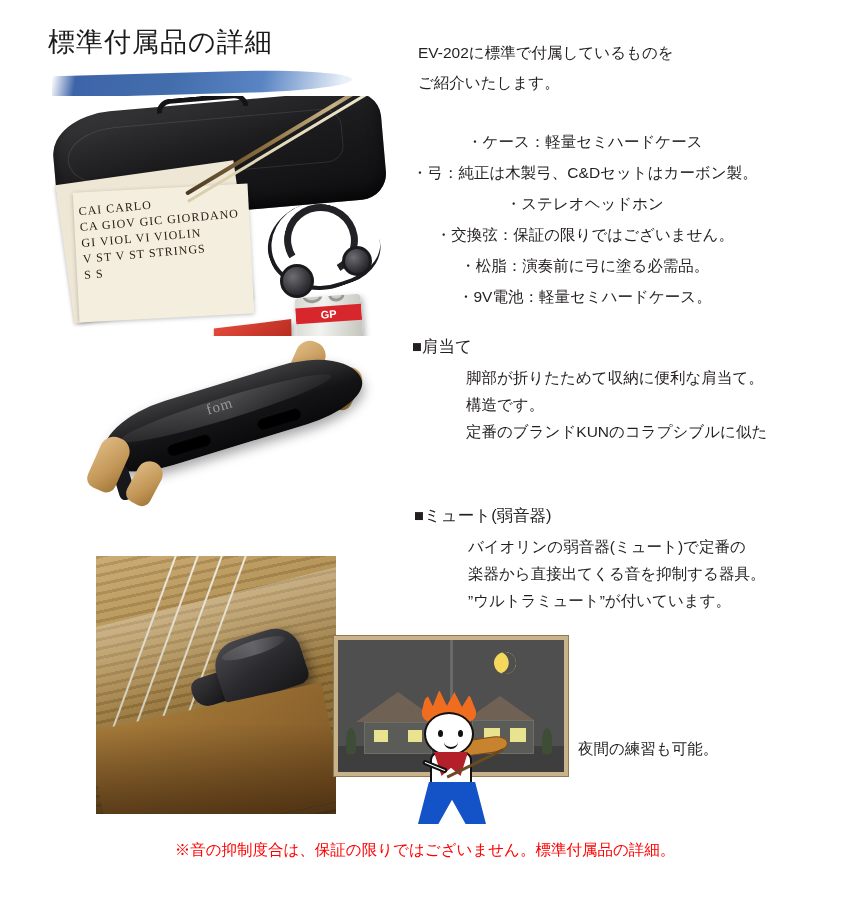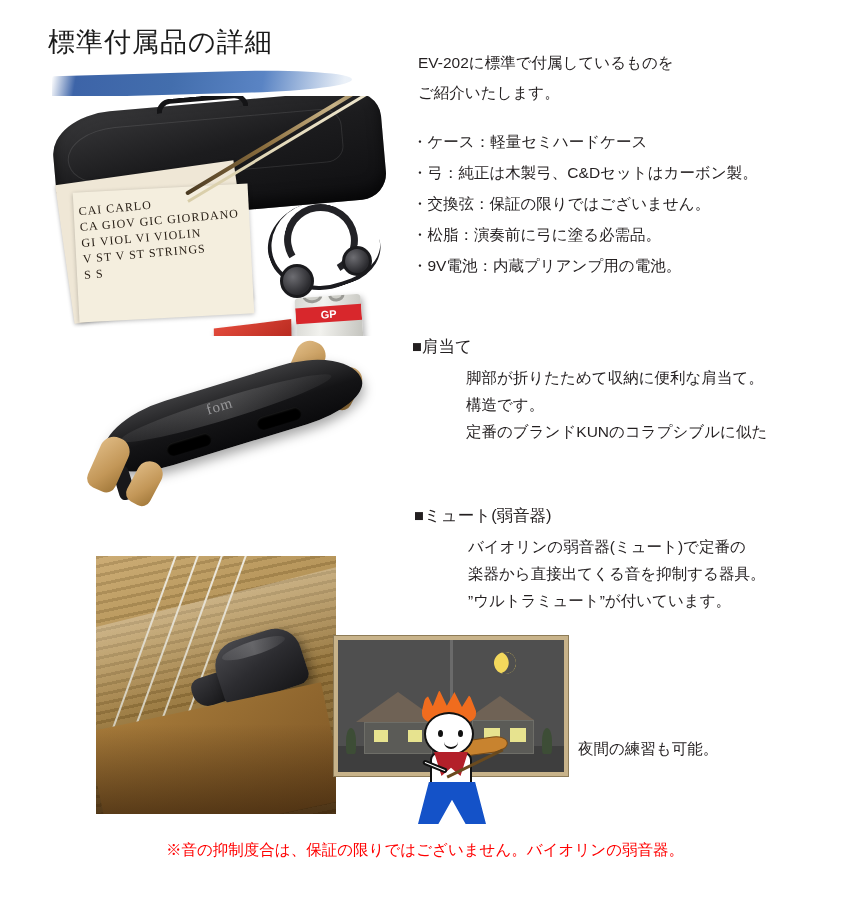--- a/index.html
+++ b/index.html
@@ -40,35 +40,35 @@
     height: 22px;
     background: linear-gradient(100deg, rgba(54,90,160,0) 0%, #3d64a8 8%, #436ead 40%, #5a84c4 70%, rgba(120,160,210,0.15) 97%);
     border-radius: 3px 60% 50% 4px / 3px 80% 70% 4px;
     transform: skewY(-1.6deg);
   }
 
   
   .intro {
     position: absolute;
     left: 418px;
-    top: 48px;
+    top: 38px;
     font-size: 15.5px;
     line-height: 30px;
     color: #231f20;
   }
 
   .bullet-list {
     position: absolute;
     left: 412px;
     top: 126px;
     font-size: 15.5px;
     line-height: 31px;
     color: #231f20;
   }
-  .bullet-list div { white-space: nowrap; }
+  .bullet-list div { white-space: nowrap; text-align: center; }
 
   .section {
     position: absolute;
     font-size: 15.5px;
     color: #231f20;
   }
   .section .head {
     font-size: 16.5px;
     margin-bottom: 6px;
     white-space: nowrap;
@@ -417,23 +417,24 @@
   </div>
 
   <div class="intro">
     <div>EV-202に標準で付属しているものを</div>
     <div>ご紹介いたします。</div>
   </div>
 
   <div class="bullet-list">
     <div>・ケース：軽量セミハードケース</div>
     <div>・弓：純正は木製弓、C&amp;Dセットはカーボン製。</div>
+    <div>・ステレオヘッドホン</div>
     <div>・交換弦：保証の限りではございません。</div>
     <div>・松脂：演奏前に弓に塗る必需品。</div>
-    <div>・9V電池：内蔵プリアンプ用の電池。</div>
+    <div>・9V電池：軽量セミハードケース。</div>
   </div>
 
   <div class="section" id="sec-shoulder">
     <div class="head">■肩当て</div>
     <div class="body">
       <div>脚部が折りたためて収納に便利な肩当て。</div>
       <div>構造です。</div>
       <div>定番のブランドKUNのコラプシブルに似た</div>
     </div>
   </div>
@@ -444,21 +445,21 @@
       <div>バイオリンの弱音器(ミュート)で定番の</div>
       <div>楽器から直接出てくる音を抑制する器具。</div>
       <div>”ウルトラミュート”が付いています。</div>
     </div>
   </div>
 
   <div class="mute-caption">
     <div>夜間の練習も可能。</div>
   </div>
 
-  <div class="note">※音の抑制度合は、保証の限りではございません。バイオリンの弱音器。</div>
+  <div class="note">※音の抑制度合は、保証の限りではございません。標準付属品の詳細。</div>
 
   <div class="photo-acc">
     <div class="acc-case"></div>
     <div class="acc-case-handle"></div>
     <div class="acc-papers"></div>
     <div class="acc-papers2">
       <div class="acc-strings-txt">CAI CARLO<br>CA GIOV GIC GIORDANO<br>GI VIOL VI VIOLIN<br>V ST V ST STRINGS<br>S S</div>
 
     </div>
     <div class="acc-bow"></div>

